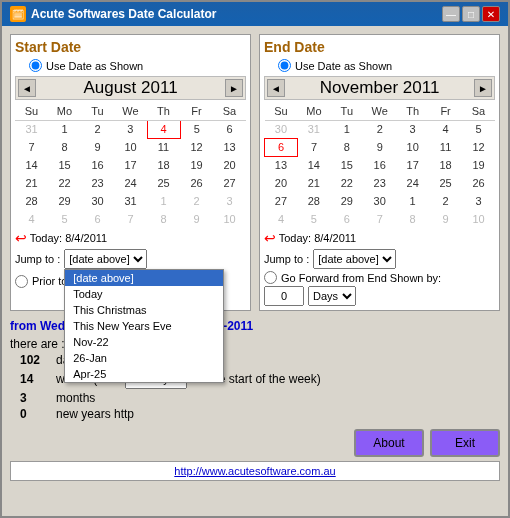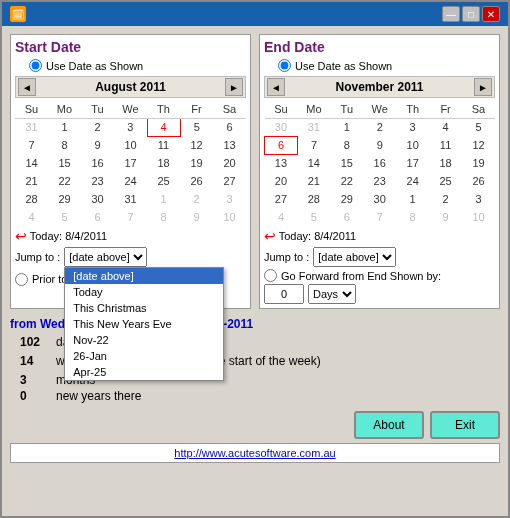--- a/index.html
+++ b/index.html
@@ -78,21 +78,21 @@
     }
     .calendar-section {
       flex: 1;
       border: 1px solid #999;
       background: white;
       padding: 4px;
     }
     .section-title {
       font-size: 14px;
       font-weight: bold;
-      color: #701a75;
+      color: #a16207;
       margin-bottom: 4px;
     }
     .radio-row {
       display: flex;
       align-items: center;
       gap: 4px;
       margin-bottom: 4px;
       font-size: 11px;
       padding-left: 14px;
     }
@@ -110,22 +110,22 @@
       border: 1px solid #999;
       width: 18px;
       height: 18px;
       cursor: pointer;
       display: flex;
       align-items: center;
       justify-content: center;
       font-size: 10px;
     }
     .cal-month {
-      font-size: 12px;
-      font-weight: bold;
+      font-size: 17px;
+      font-weight: normal;
     }
     .cal-grid {
       width: 100%;
       border-collapse: collapse;
     }
     .cal-grid td {
       text-align: center;
       padding: 1px 2px;
       font-size: 11px;
       width: 24px;
@@ -210,21 +210,21 @@
     .action-row {
       display: flex;
       justify-content: flex-end;
       gap: 6px;
       margin-top: 8px;
       align-items: center;
     }
     .action-btn {
       width: 70px;
       height: 28px;
-      background: #5eead4;
+      background: #8b5cf6;
       border: 2px solid #888;
       cursor: pointer;
       font-size: 12px;
       border-radius: 3px;
     }
     .url-bar {
       background: white;
       border: 1px solid #999;
       text-align: center;
       padding: 3px;
@@ -261,20 +261,21 @@
     }
   </style>
 </head>
 <body>
 
 <div class="window">
 
   <div class="title-bar">
     <div class="title-bar-left">
       <div class="title-icon">🗓</div>
+      <span class="title-text">Acute Softwares Date Calculator</span>
     </div>
     <div class="title-buttons">
       <div class="title-btn">—</div>
       <div class="title-btn">□</div>
       <div class="title-btn close">✕</div>
     </div>
   </div>
 
   <div class="content">
 
@@ -489,40 +490,41 @@
             <option>Days</option>
           </select>
         </div>
       </div>
     </div>
 
     <div class="bottom-section">
       <div class="from-to-line">
         <span>from Wed, 4-Aug-2011 to Sun, 13-Nov-2011</span>
       </div>
+      <div style="font-size:12px; margin-bottom:2px;">there are :</div>
       <div class="results">
         <div class="result-line">
           <span class="result-num">102</span>
           <span>days</span>
         </div>
         <div class="result-line">
           <span class="result-num">14</span>
           <span>weeks (with</span>
           <select class="week-select">
             <option>Monday</option>
           </select>
           <span>as the start of the week)</span>
         </div>
         <div class="result-line">
           <span class="result-num">3</span>
           <span>months</span>
         </div>
         <div class="result-line">
           <span class="result-num">0</span>
-          <span>new years there</span>
+          <span>new years http</span>
         </div>
       </div>
       <div class="action-row">
         <button class="action-btn">About</button>
         <button class="action-btn">Exit</button>
       </div>
       <div class="url-bar">http://www.acutesoftware.com.au</div>
     </div>
   </div>
 </div>

